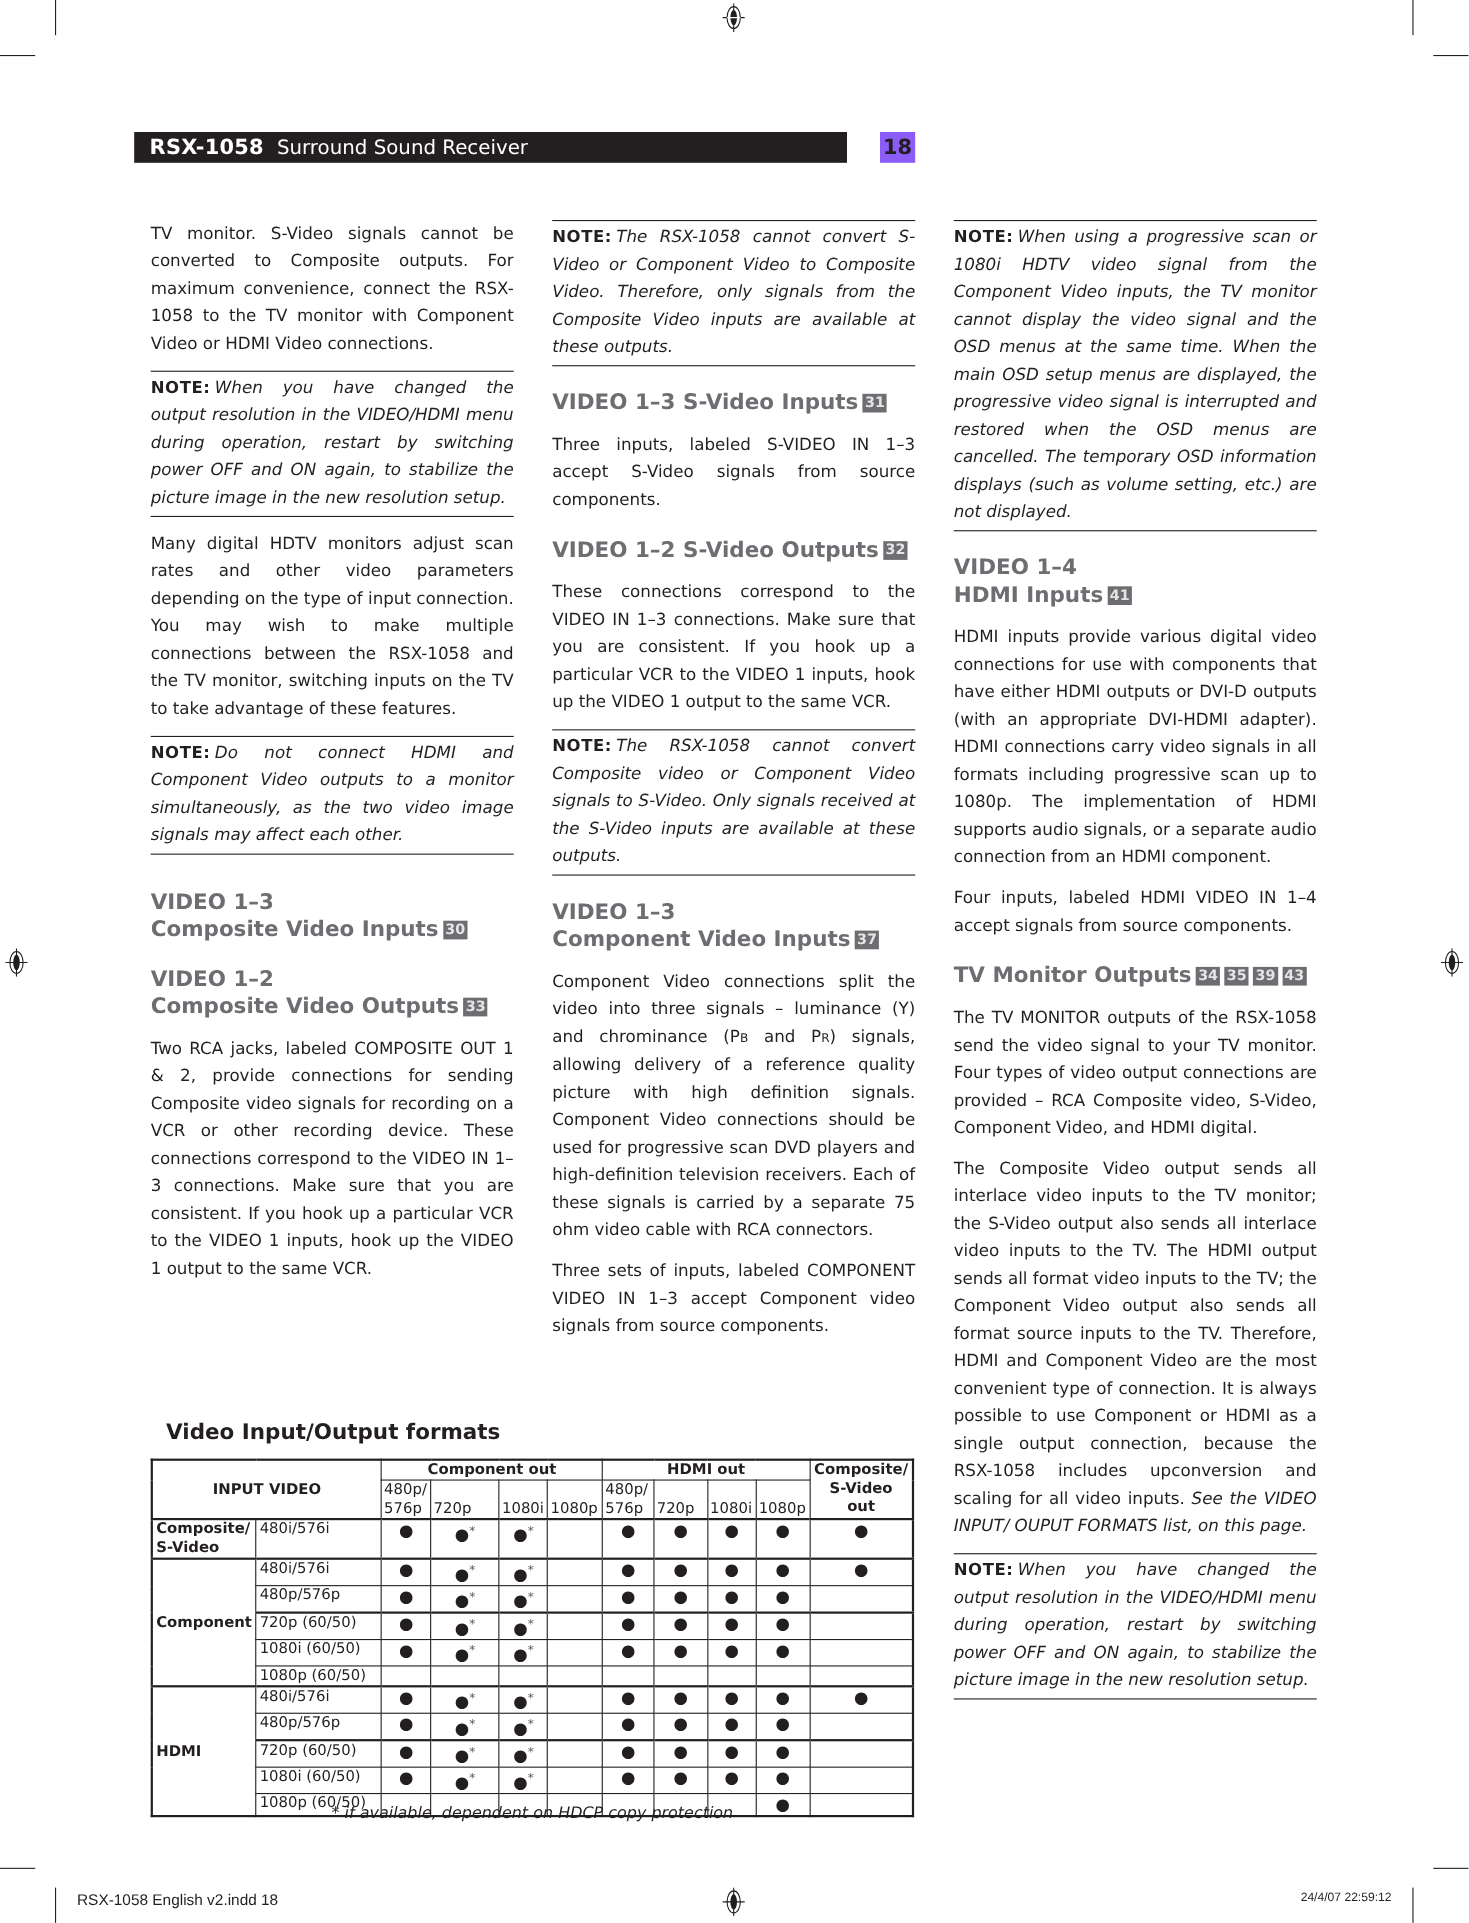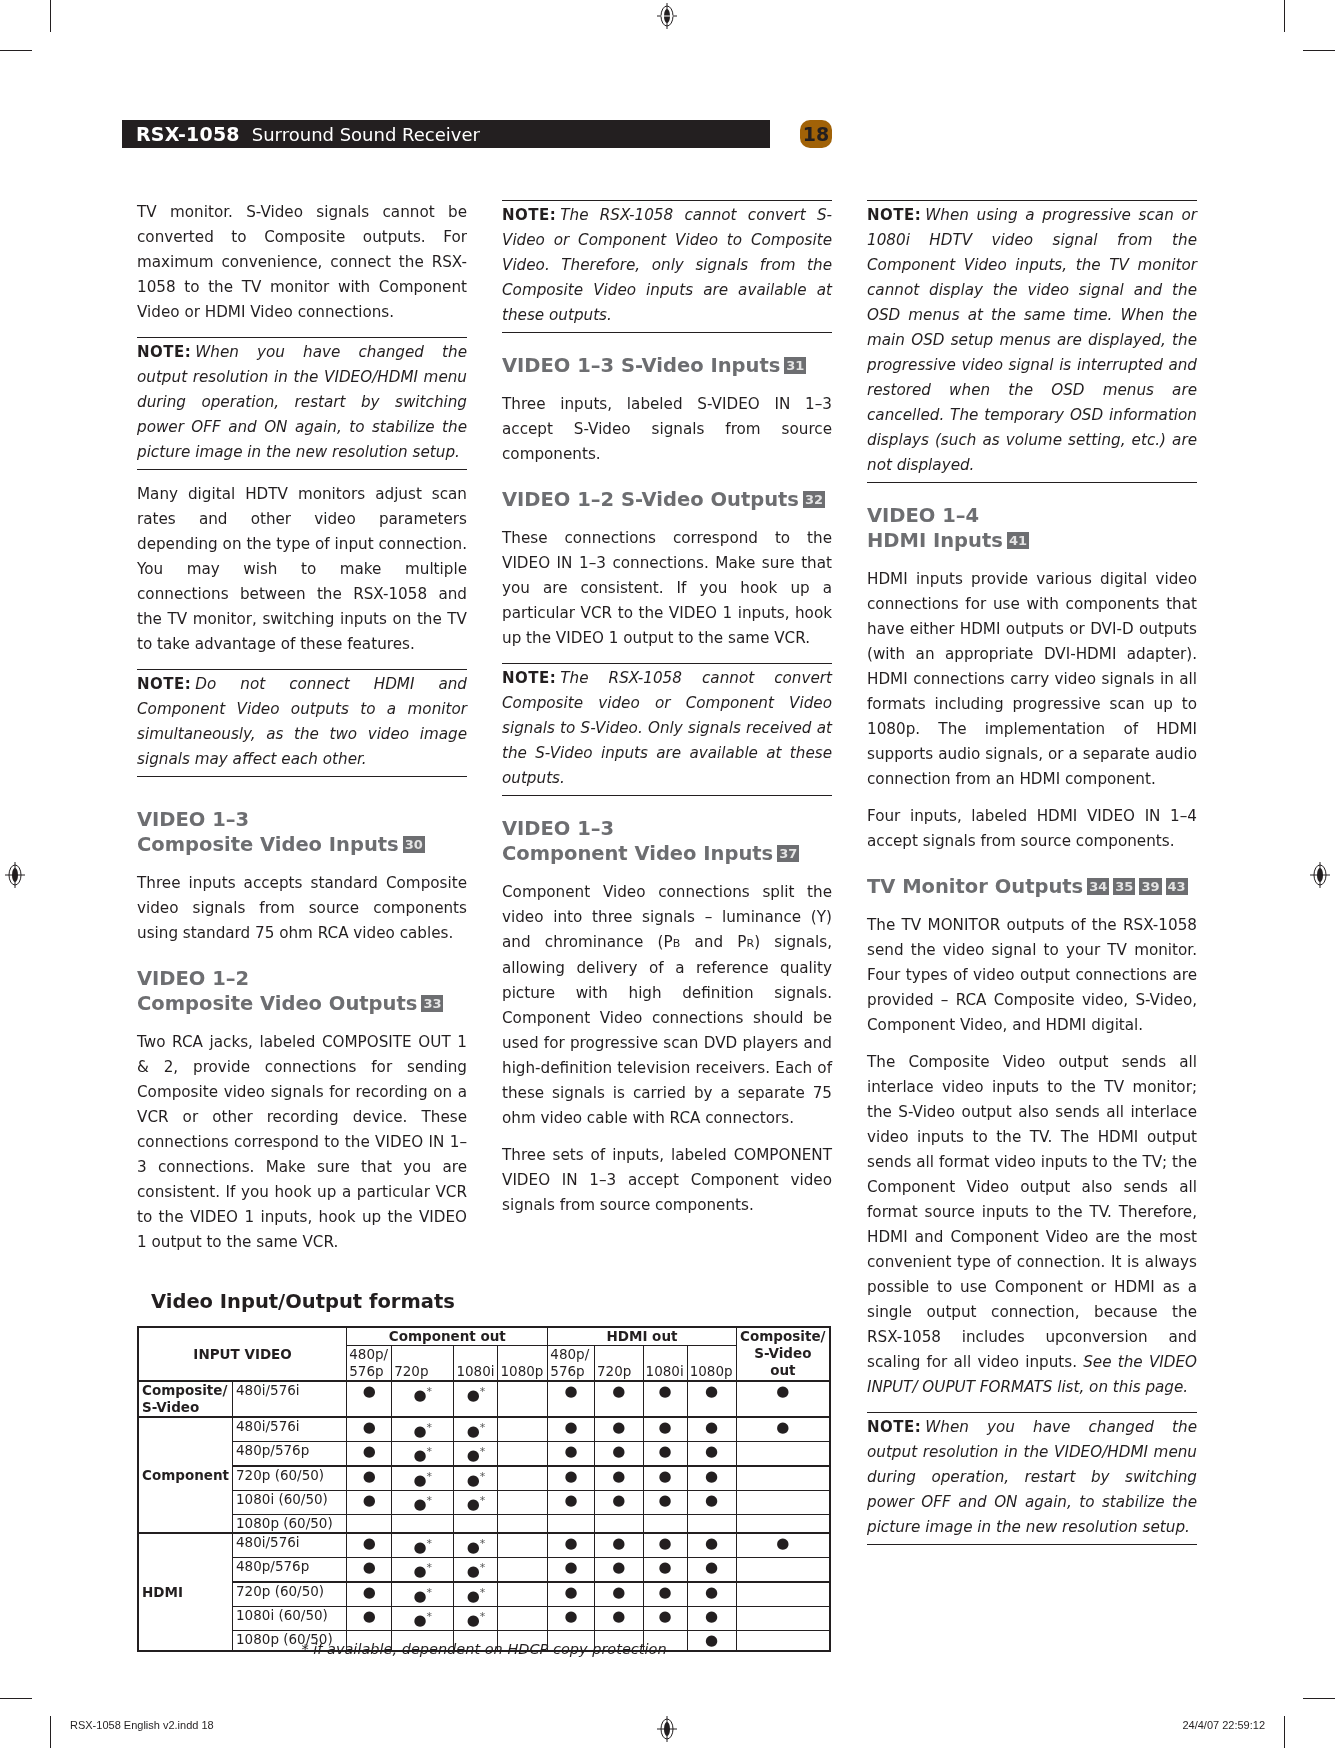--- a/index.html
+++ b/index.html
@@ -9,21 +9,21 @@
   
   .crop-v { position: absolute; width: 1px; height: 32px; background: #231f20; top: 0; }
   .crop-h { position: absolute; height: 1px; width: 32px; background: #231f20; }
   .crop-vb { position: absolute; width: 1px; height: 32px; background: #231f20; bottom: 0; }
   .reg-mark { position: absolute; width: 26px; height: 26px; }
 
   
   .header-bar { position: absolute; left: 122px; top: 120px; width: 648px; height: 28px; background: #231f20; color: #fff; display: flex; align-items: center; padding-left: 14px; }
   .header-model { font-weight: bold; font-size: 19px; letter-spacing: 0.2px; }
   .header-subtitle { font-size: 18px; margin-left: 12px; font-weight: normal; }
-  .page-number-box { position: absolute; left: 800px; top: 120px; width: 32px; height: 28px; background: #a16207; font-weight: bold; font-size: 19px; display: flex; align-items: center; justify-content: center; color: #231f20; border-radius: 10px; }
+  .page-number-box { position: absolute; left: 800px; top: 120px; width: 32px; height: 28px; background: #8b5cf6; font-weight: bold; font-size: 19px; display: flex; align-items: center; justify-content: center; color: #231f20; }
 
   
   .column { position: absolute; top: 200px; width: 330px; font-size: 15.2px; line-height: 25px; }
   .col1 { left: 137px; }
   .col2 { left: 502px; }
   .col3 { left: 867px; }
 
   .para { text-align: justify; margin-bottom: 12px; }
   .note { border-top: 1.3px solid #231f20; border-bottom: 1.3px solid #231f20; padding: 2px 0 4px 0; margin-bottom: 12px; font-style: italic; text-align: justify; }
   .note-label { font-style: normal; font-weight: bold; font-size: 15px; letter-spacing: 0.5px; font-variant: small-caps; margin-right: 4px; }
@@ -42,21 +42,21 @@
   .formats-table .group-cell { font-weight: bold; text-align: left; vertical-align: middle; }
   .formats-table .group-cell.top { vertical-align: top; }
   .formats-table .fmt-cell { text-align: left; white-space: nowrap; }
   .formats-table td.mark { text-align: center; font-size: 15px; line-height: 19px; }
   .formats-table tr.thick-top > td { border-top: 2.5px solid #231f20; }
   .formats-table tr.hdr-bottom > th { border-bottom: 2.5px solid #231f20; }
   .star { font-size: 11px; vertical-align: 5px; color: #555; }
   .table-footnote { position: absolute; left: 137px; top: 1622px; width: 694px; text-align: center; font-style: italic; font-size: 14.5px; margin-top: 19px; }
 
   
-  .slug-left { position: absolute; left: 70px; top: 1719px; font-family: "Liberation Sans", sans-serif; font-size: 11px; }
+  .slug-left { position: absolute; left: 70px; top: 1719px; font-family: "Liberation Sans", sans-serif; font-size: 14px; }
   .slug-right { position: absolute; right: 70px; top: 1719px; font-family: "Liberation Sans", sans-serif; font-size: 11px; }
 </style>
 </head>
 <body>
 
 <div class="crop-v" style="left:50px;"></div>
 <div class="crop-v" style="left:1284px;"></div>
 <div class="crop-h" style="left:0;top:50px;"></div>
 <div class="crop-h" style="right:0;top:50px;"></div>
 <div class="crop-h" style="left:0;top:1698px;"></div>
@@ -104,21 +104,20 @@
   </div>
   <p class="para">Many digital HDTV monitors adjust scan rates and other video parameters depending on the type of input connection. You may wish to make multiple connections between the RSX-1058 and the TV monitor, switching inputs on the TV to take advantage of these features.</p>
   <div class="note">
     <span class="note-label">NOTE:</span><span>Do not connect HDMI and Component Video outputs to a monitor simultaneously, as the two video image signals may affect each other.</span>
   </div>
 
   <h2 class="section-heading" style="margin-top:30px;">
     <span>VIDEO 1–3</span><br>
     <span>Composite Video Inputs</span><span class="ref-badge">30</span>
   </h2>
-  <p class="para">Three inputs accepts standard Composite video signals from source components using standard 75 ohm RCA video cables.</p>
 
   <h2 class="section-heading">
     <span>VIDEO 1–2</span><br>
     <span>Composite Video Outputs</span><span class="ref-badge">33</span>
   </h2>
   <p class="para">Two RCA jacks, labeled COMPOSITE OUT 1 &amp; 2, provide connections for sending Composite video signals for recording on a VCR or other recording device. These connections correspond to the VIDEO IN 1–3 connections. Make sure that you are consistent. If you hook up a particular VCR to the VIDEO 1 inputs, hook up the VIDEO 1 output to the same VCR.</p>
 </div>
 
 <div class="column col2">
   <div class="note">

